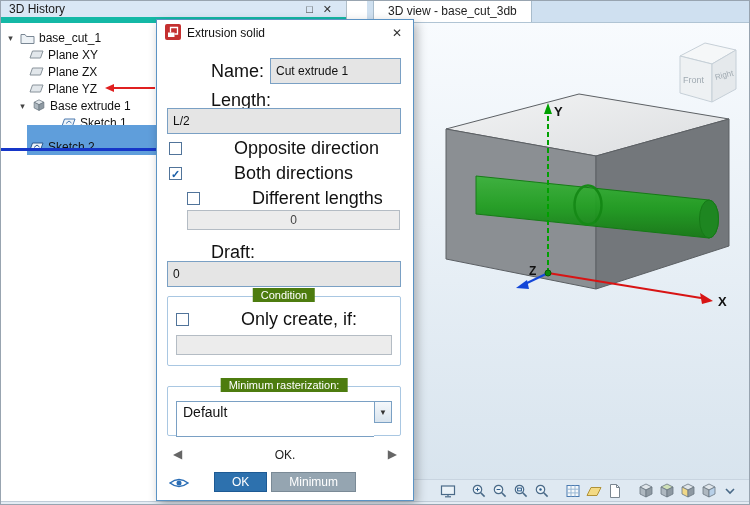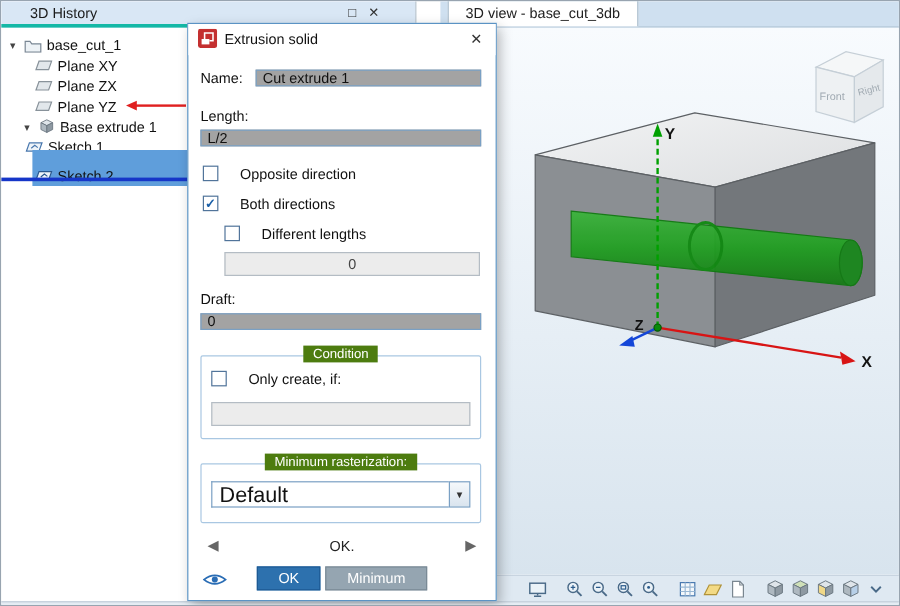--- a/index.html
+++ b/index.html
@@ -2,21 +2,21 @@
 <html><head>
 <meta charset="utf-8">
 <style>
   * { box-sizing: border-box; margin: 0; padding: 0; }
   html,body { background:#fff; }
   body { font-family:"Liberation Sans", sans-serif; font-size:12px; color:#111; }
   #app { position:relative; width:750px; height:505px; background:#fff; border:1px solid #98a4b0; overflow:hidden; }
 
   
   .left-panel { position:absolute; left:0; top:0; width:346px; height:500px; background:#fff; border-right:1px solid #b0bec8; }
-  .panel-header { height:22px; background:#d9e7f5; border-bottom:3px solid #14b8a6; display:flex; align-items:center; padding:0 24px; }
+  .panel-header { height:22px; background:#d9e7f5; border-bottom:6px solid #14b8a6; display:flex; align-items:center; padding:0 8px; }
   .ph-title { font-size:12px; color:#1a1a1a; }
   .ph-btns { margin-left:auto; display:flex; gap:10px; padding-right:6px; }
   .ph-btn { font-size:11px; color:#333; cursor:default; line-height:14px; }
   .tree { padding-top:6px; position:relative; }
   .trow { height:17px; width:157px; display:flex; align-items:center; gap:4px; white-space:nowrap; }
   .expander { width:11px; font-size:9px; color:#444; text-align:center; }
   .ticon { display:inline-flex; align-items:center; }
   .tlabel { font-size:12px; }
   .hl { display:flex; align-items:center; gap:4px; flex:1; background:#5f9edb; padding:15px 4px 1px 2px; }
   .insert-line { position:absolute; left:0; top:147px; width:157px; height:3px; background:#1636c8; }
@@ -34,29 +34,29 @@
   .tbtn { width:18px; height:18px; display:inline-flex; align-items:center; justify-content:center; }
   .tsep { width:7px; }
   .status-strip { position:absolute; left:0; top:500px; width:750px; height:5px; background:#e4ecf4; border-top:1px solid #c0ccd8; }
 
   
   .dialog { position:absolute; left:155px; top:18px; width:258px; height:482px; background:#fff; border:1px solid #5b93c4; box-shadow:3px 4px 10px rgba(0,0,0,.28); z-index:10; }
   .dlg-titlebar { height:26px; display:flex; align-items:center; gap:6px; padding:0 8px; background:#fff; }
   .dlg-title { font-size:12px; color:#111; }
   .dlg-close { margin-left:auto; font-size:12px; color:#333; padding:0 3px; }
   .abs { position:absolute; }
-  .dlg label { font-size:12px; color:#111; }
-  .tin { border:1px solid #7aa0c4; height:14px; width:100%; font-size:12px; padding:0 5px; font-family:"Liberation Sans",sans-serif; background:#a3a3a3; color:#111; }
+  .dlg label { font-size:18px; color:#111;margin-left:44px; }
+  .tin { border:1px solid #7aa0c4; height:26px; width:100%; font-size:12px; padding:0 5px; font-family:"Liberation Sans",sans-serif; background:#e5e5e5; color:#111; }
   .tin:disabled, .tin.disabled { background:#ececec; border-color:#b4bcc4; color:#444; }
-  .cbrow { display:flex; align-items:flex-start; gap:18px; }
+  .cbrow { display:flex; align-items:center; gap:8px; }
   .cb { width:13px; height:13px; border:1px solid #51749a; background:#fff; font-size:11px; line-height:12px; text-align:center; color:#1a5fa8; font-weight:bold; flex:0 0 13px; }
   .group { position:absolute; border:1px solid #a9c7e2; border-radius:2px; }
   .badge { position:absolute; top:-9px; left:50%; transform:translateX(-50%); background:#4d7c0f; color:#fff; font-size:11px; padding:1px 8px; white-space:nowrap; }
   .combo { position:absolute; display:flex; }
-  .combo-text { flex:1; border:1px solid #7aa0c4; border-right:none; height:22px; line-height:20px; padding:0 6px; font-size:18px; background:#fff; }
+  .combo-text { flex:1; border:1px solid #7aa0c4; border-right:none; height:36px; line-height:20px; padding:0 6px; font-size:14px; background:#fff; }
   .combo-btn { width:18px; height:22px; border:1px solid #7aa0c4; background:linear-gradient(#f5f8fb,#d9e4ee); font-size:8px; color:#333; display:flex; align-items:center; justify-content:center; }
   .nav-arrow { font-size:12px; color:#666; }
   .nav-status { font-size:12px; color:#222; }
   .btn { height:20px; font-size:12px; font-family:"Liberation Sans",sans-serif; border:1px solid #5a7a96; color:#fff; padding:0 17px; }
   .btn-ok { background:#2d71ae; border-color:#1d5a94; }
   .btn-cancel { background:#95a5b1; border-color:#7a8a96; }
 </style>
 </head>
 <body>
 
@@ -114,21 +114,21 @@
         <span class="ticon">
           <svg width="14" height="13" viewBox="0 0 16 16">
               <polygon points="8,1 14,4 8,7 2,4" fill="#dfe5ea" stroke="#6a7680" stroke-width="0.9"></polygon>
               <polygon points="2,4 8,7 8,14 2,11" fill="#aeb8c0" stroke="#6a7680" stroke-width="0.9"></polygon>
               <polygon points="8,7 14,4 14,11 8,14" fill="#8e99a2" stroke="#6a7680" stroke-width="0.9"></polygon>
             </svg>
         </span>
         <span class="tlabel">Base extrude 1</span>
       </div>
 
-      <div class="trow" style="padding-left:20px">
+      <div class="trow" style="padding-left:60px">
         <span class="ticon">
           <svg width="15" height="11">
               <polygon points="3.5,2 14,2 11.5,9 1,9" fill="#eef4f9" stroke="#4a78ae" stroke-width="1"></polygon>
               <path d="M5,6.5 L8,4 L10.5,6" stroke="#4a78ae" fill="none" stroke-width="1"></path>
             </svg>
         </span>
         <span class="tlabel">Sketch 1</span>
       </div>
 
       <div class="trow" style="padding-left:26px">

